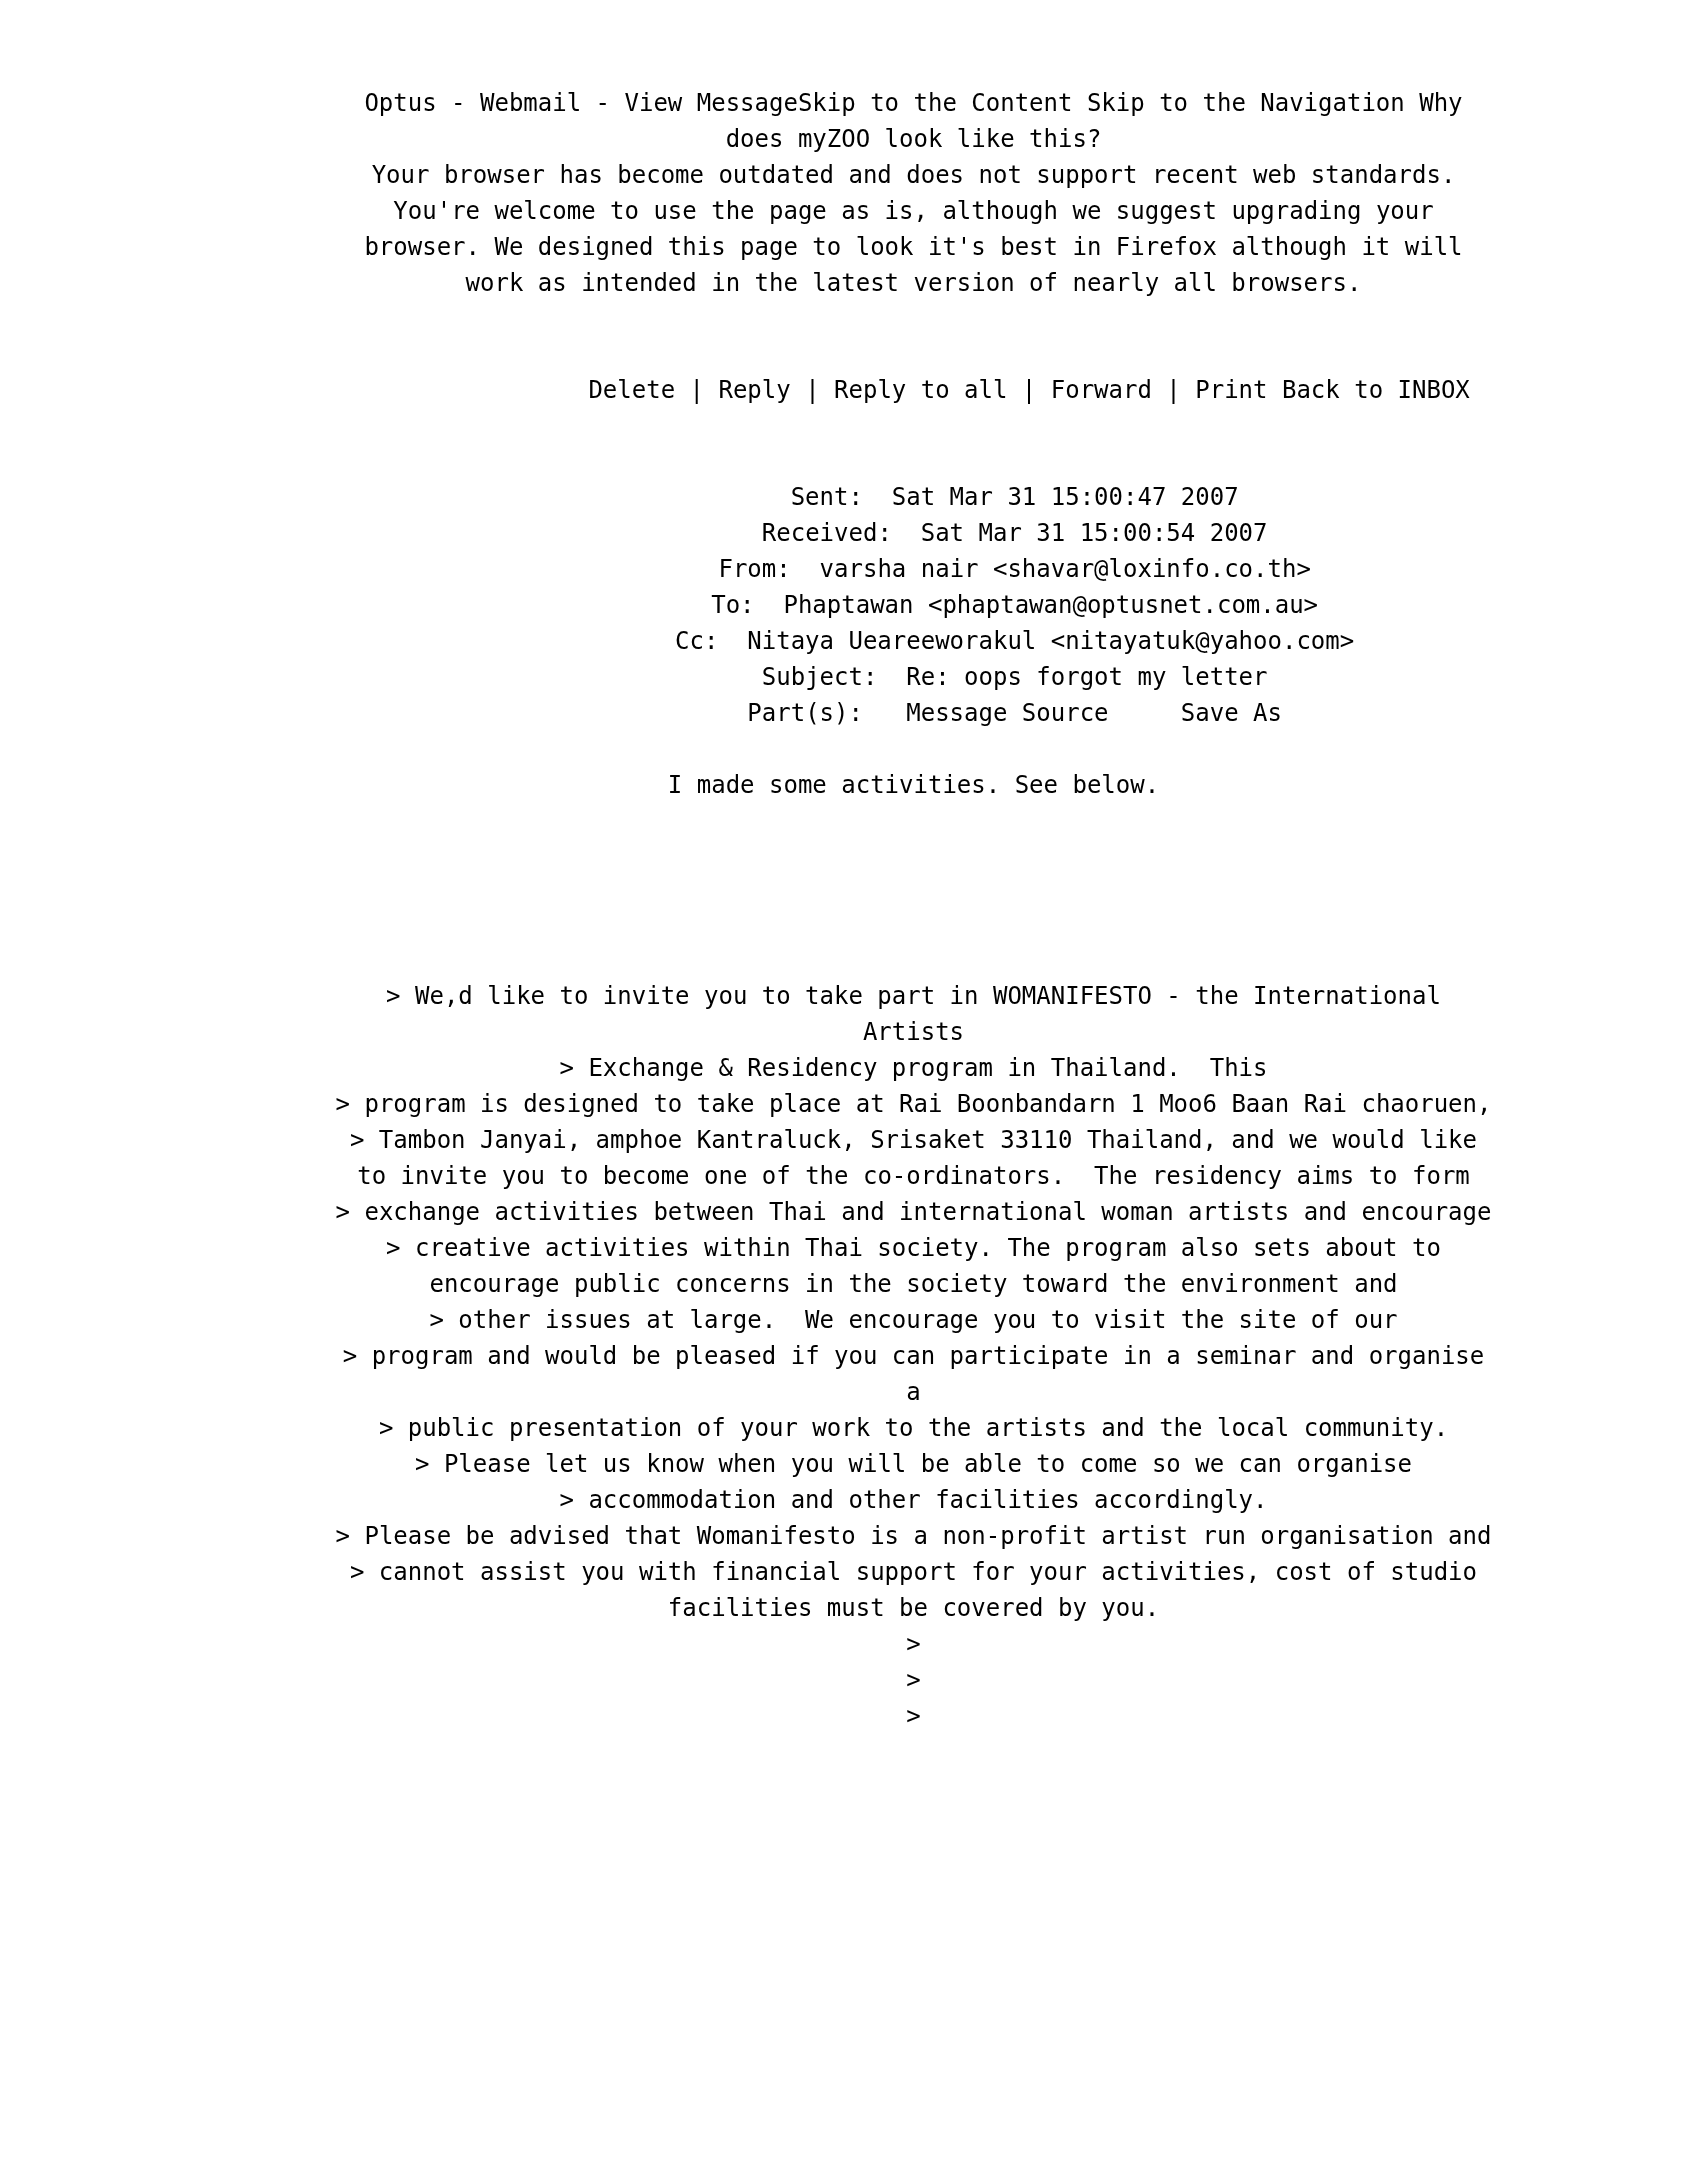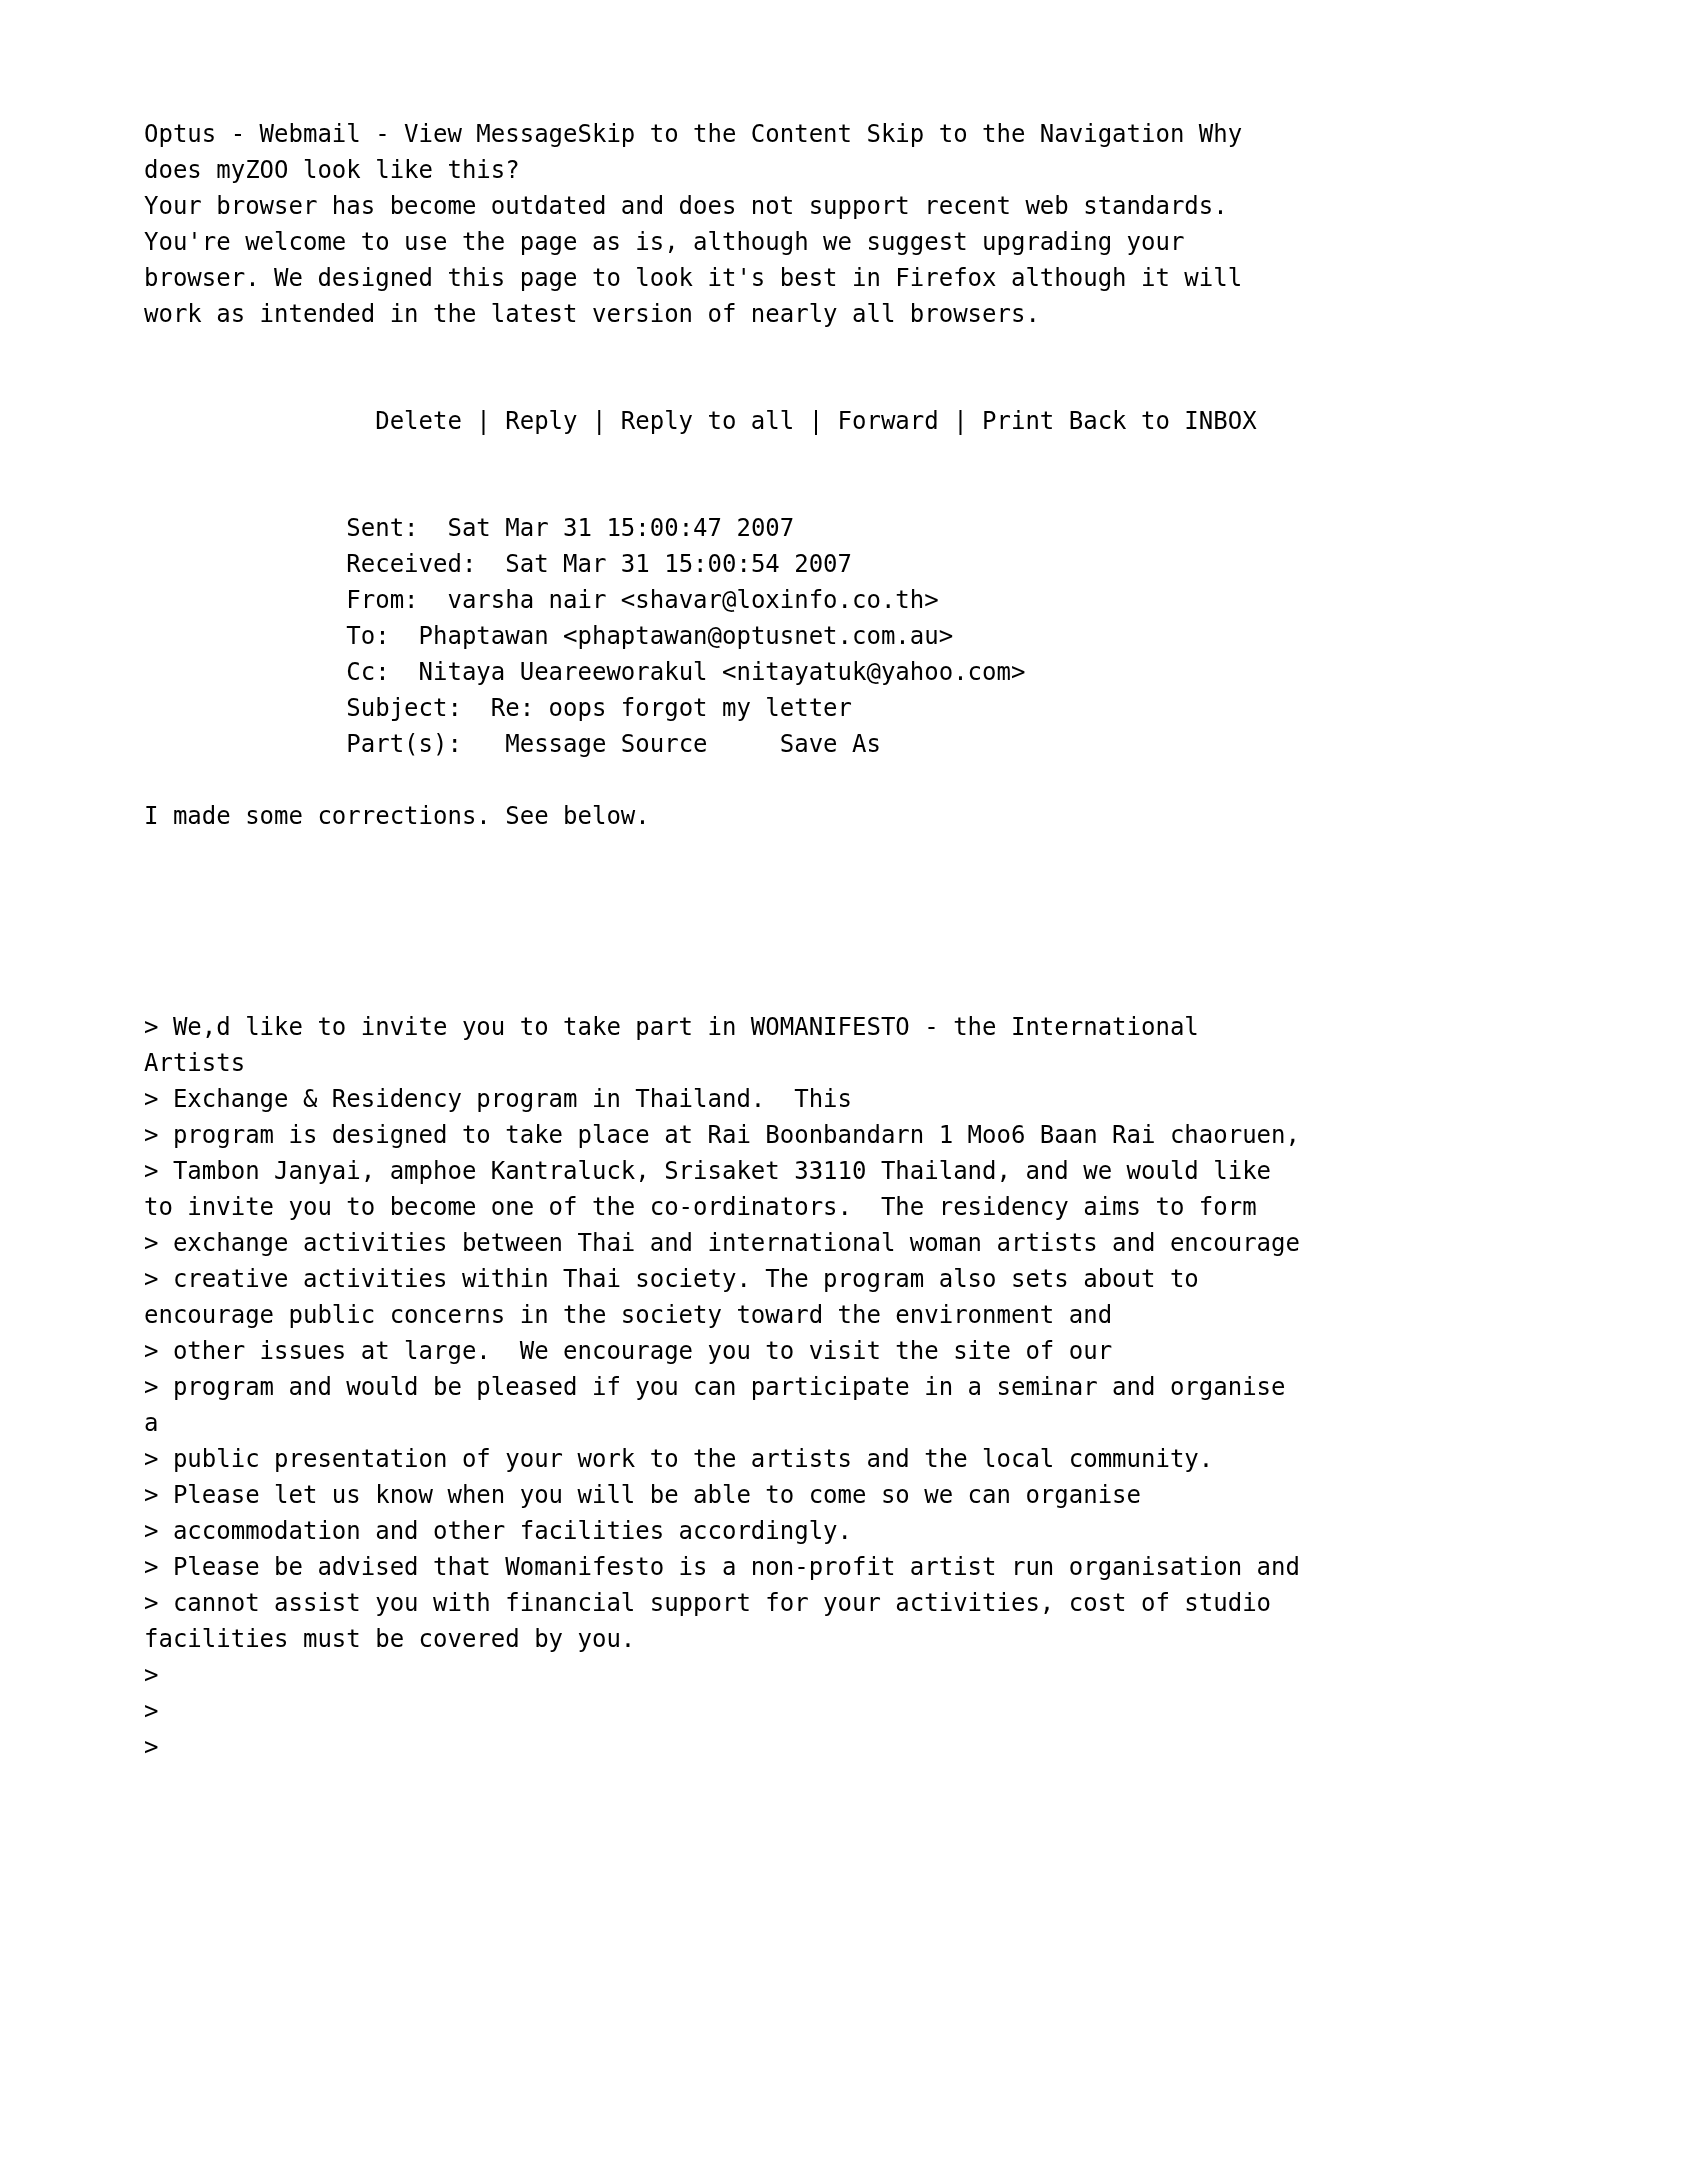--- a/index.html
+++ b/index.html
@@ -13,21 +13,22 @@
     height: 2178px;
     font-family: "DejaVu Sans Mono", "Liberation Mono", monospace;
     color: #000000;
     -webkit-font-smoothing: none;
   }
   .page {
     position: relative;
     width: 1683px;
     height: 2178px;
     box-sizing: border-box;
-    padding: 116px 0 0 144px;
+    padding: 85px 0 0 144px;
+    text-align: center;
   }
   .block {
     font-size: 24px;
     line-height: 36px;
     white-space: pre-wrap;
     word-break: normal;
     letter-spacing: 0px;
   }
   .spacer-sm { height: 36px; }
   .spacer-md { height: 71px; }
@@ -61,21 +62,21 @@
               Received:  Sat Mar 31 15:00:54 2007
               From:  varsha nair &lt;shavar@loxinfo.co.th&gt;
               To:  Phaptawan &lt;phaptawan@optusnet.com.au&gt;
               Cc:  Nitaya Ueareeworakul &lt;nitayatuk@yahoo.com&gt;
               Subject:  Re: oops forgot my letter
               Part(s):   Message Source     Save As</div>
 
 
   <div class="spacer-sm"></div>
 
-  <div class="block body-note">I made some corrections. See below.</div>
+  <div class="block body-note">I made some activities. See below.</div>
 
   <div class="spacer-sm"></div>
 
 
   <div class="spacer-xl"></div>
 
   <div class="block quote-block">&gt; We,d like to invite you to take part in WOMANIFESTO - the International
 Artists
 &gt; Exchange &amp; Residency program in Thailand.  This
 &gt; program is designed to take place at Rai Boonbandarn 1 Moo6 Baan Rai chaoruen,

